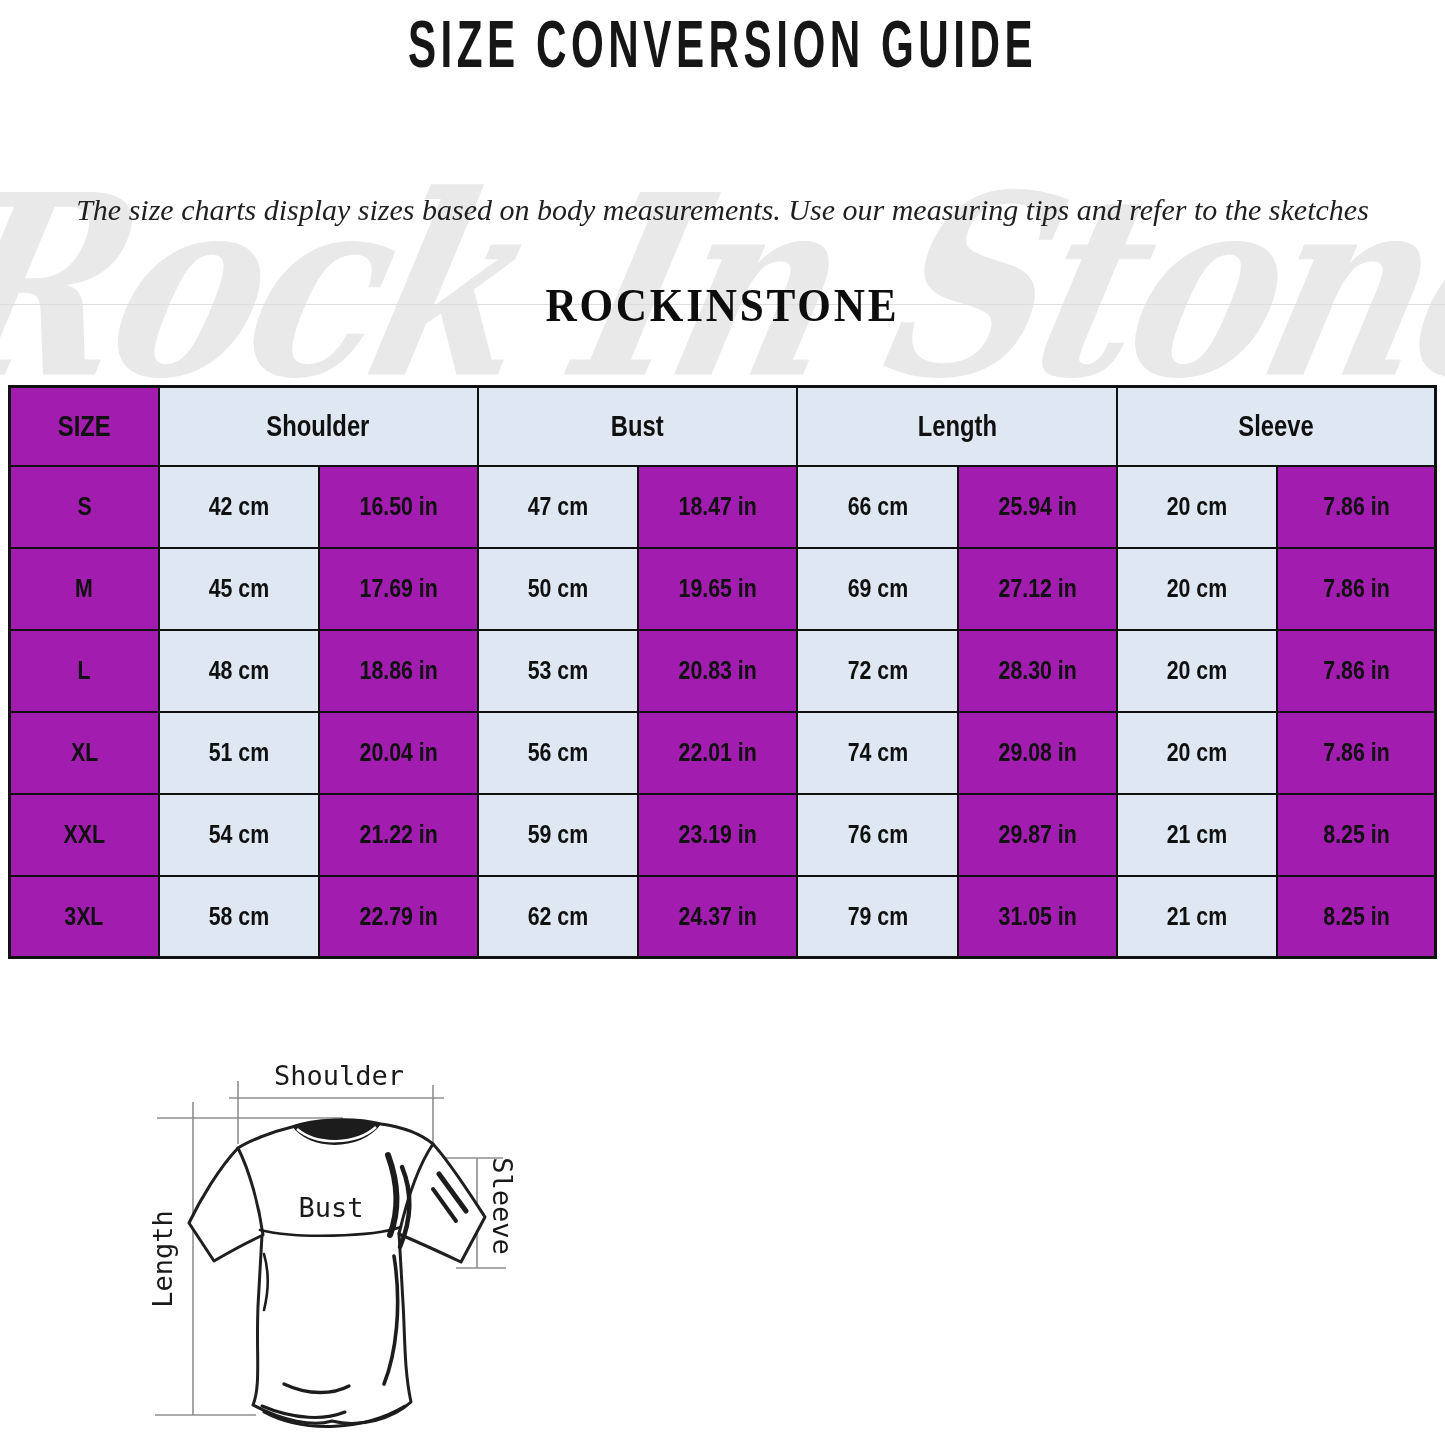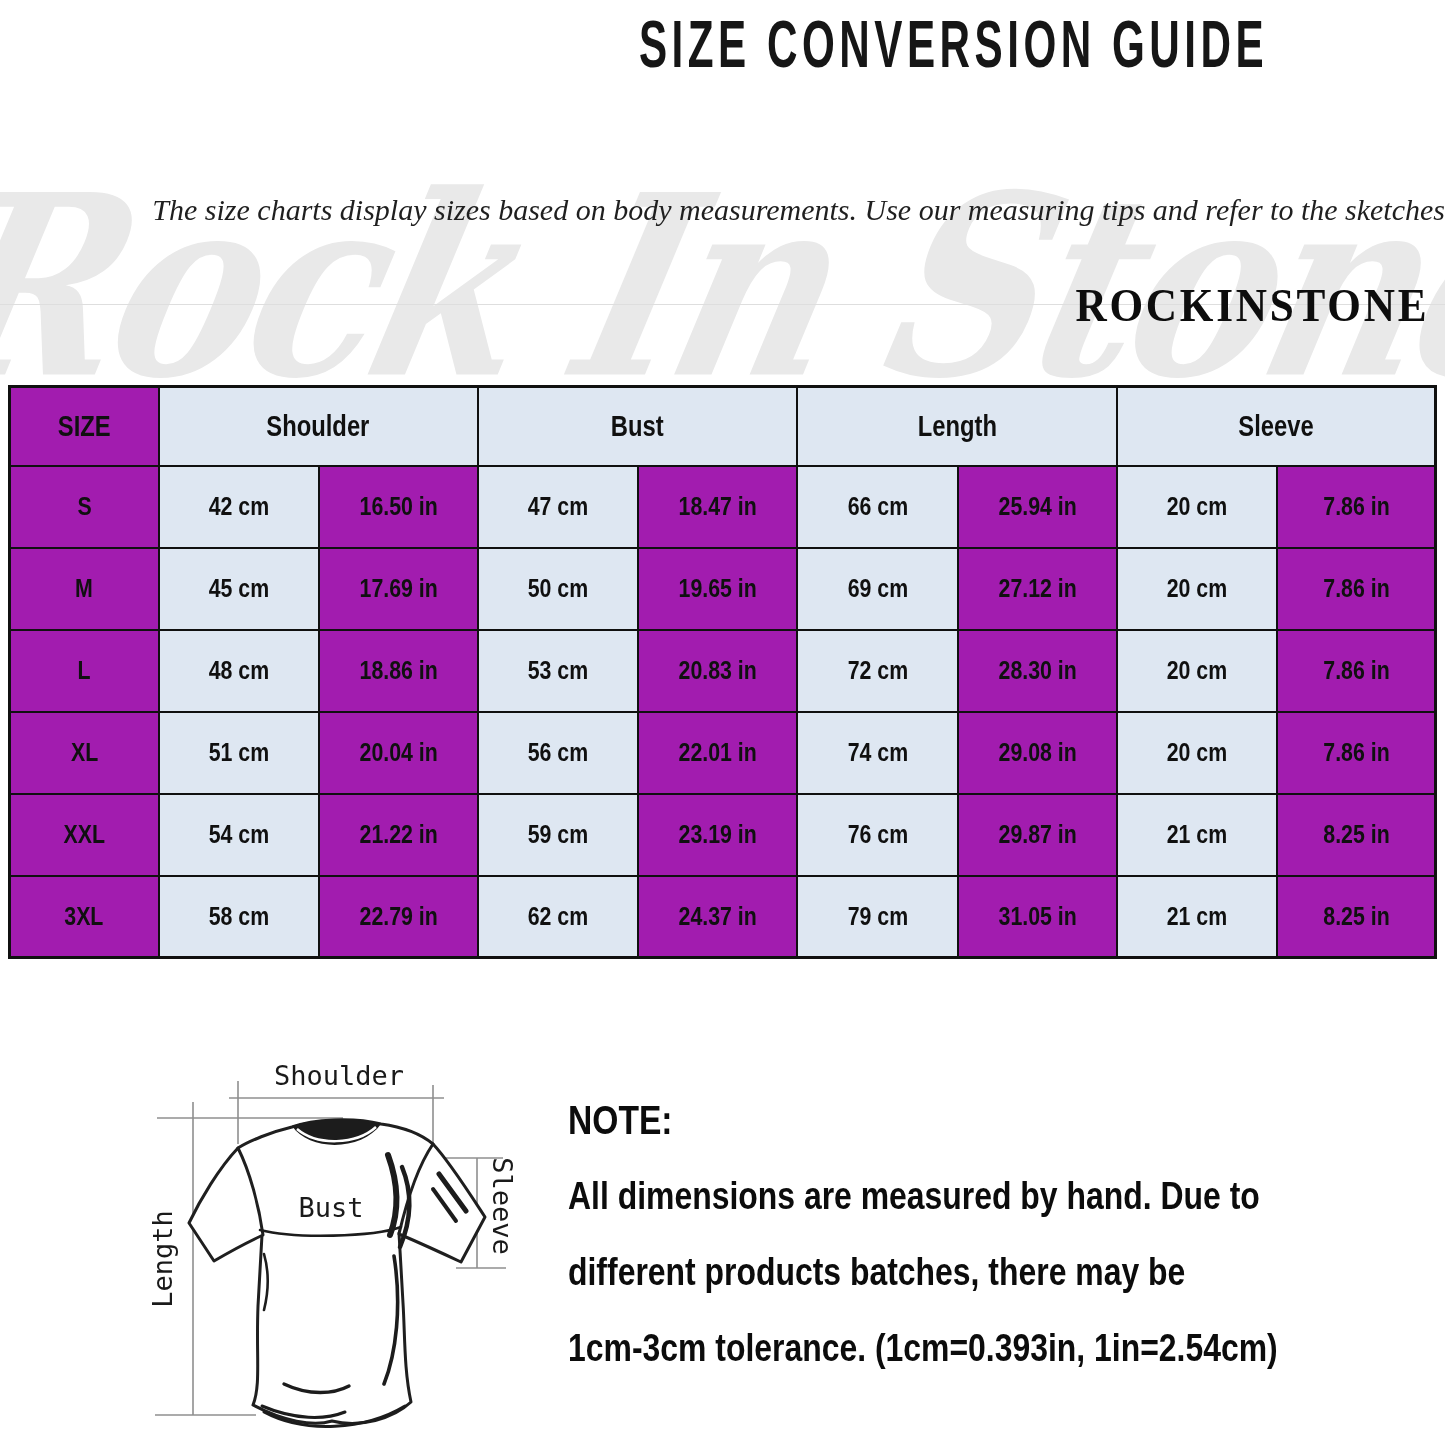--- a/index.html
+++ b/index.html
@@ -14,21 +14,21 @@
     font-size:212px; line-height:1; letter-spacing:-8px; white-space:nowrap;
     color:var(--watermark-color,#e9e9e9);
     transform:skewX(-14deg) scale(1.02,1.18); transform-origin:left top;
     user-select:none;
   }
   .faint-rule {
     position:absolute; left:0; top:304px; width:100%; height:1px;
     background:#dedede; z-index:0;
   }
   
-  .center-line { position:absolute; left:0; right:0; text-align:right; z-index:2; }
+  .center-line { position:absolute; left:0; right:0; text-align:center; z-index:2; }
   .title-line { top:6px; }
   .title-text {
     display:inline-block; font-size:66px; font-weight:bold; letter-spacing:7px;
     transform:scaleX(0.64); transform-origin:center; white-space:nowrap; color:#161616;
   }
   .subtitle-line { top:110px; }
   .subtitle-text {
     display:inline-block; font-size:30px; font-weight:bold; letter-spacing:0.5px;
     transform:scaleX(0.86); transform-origin:center; white-space:nowrap; color:#1c1c1c;
   }
@@ -243,20 +243,14 @@
         <path d="M121,200 C127,221 125,240 121,256" stroke-width="2.6"></path>
       </g>
 
       <text x="196" y="31" text-anchor="middle">Shoulder</text>
       <text x="188" y="163" text-anchor="middle">Bust</text>
       <text x="29" y="205" text-anchor="middle" transform="rotate(-90 29 205)">Length</text>
       <text x="350" y="152" text-anchor="middle" transform="rotate(90 350 152)">Sleeve</text>
     </svg>
   </div>
 
-  <div class="note">
-    <span class="note-heading">NOTE:</span>
-    <span class="note-text">All dimensions are measured by hand. Due to</span>
-    <span class="note-text">different products batches, there may be</span>
-    <span class="note-text">1cm-3cm tolerance. (1cm=0.393in, 1in=2.54cm)</span>
-  </div>
 
 </div>
 
 </body></html>

